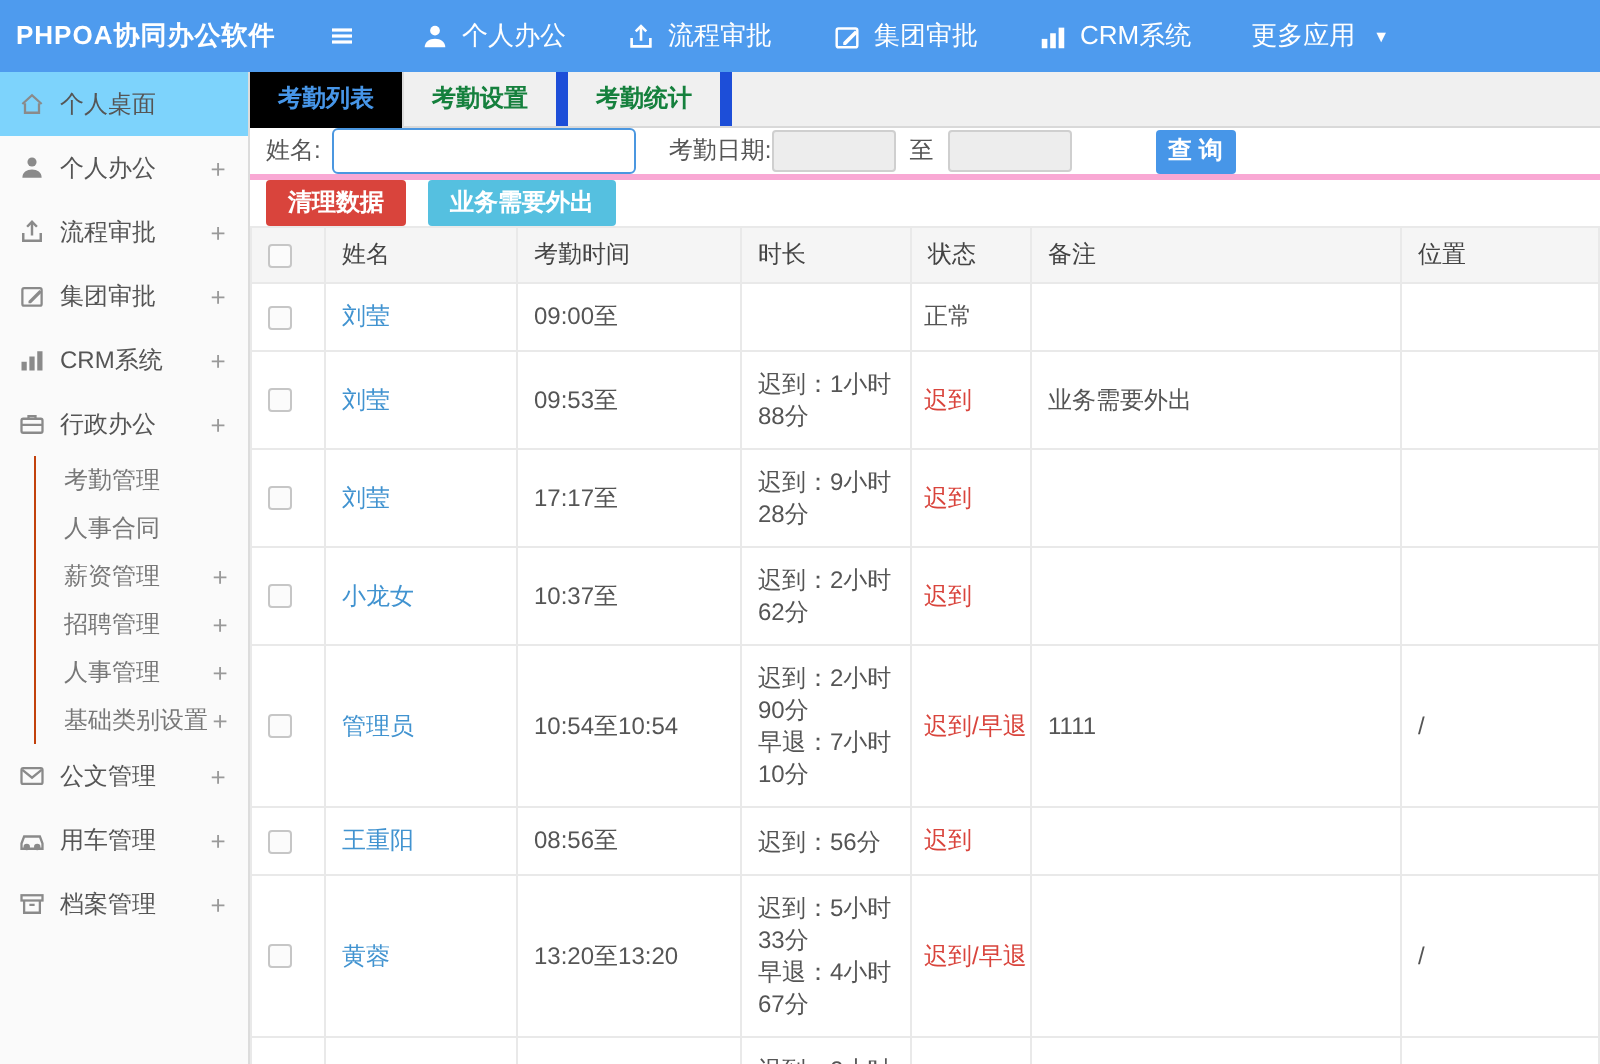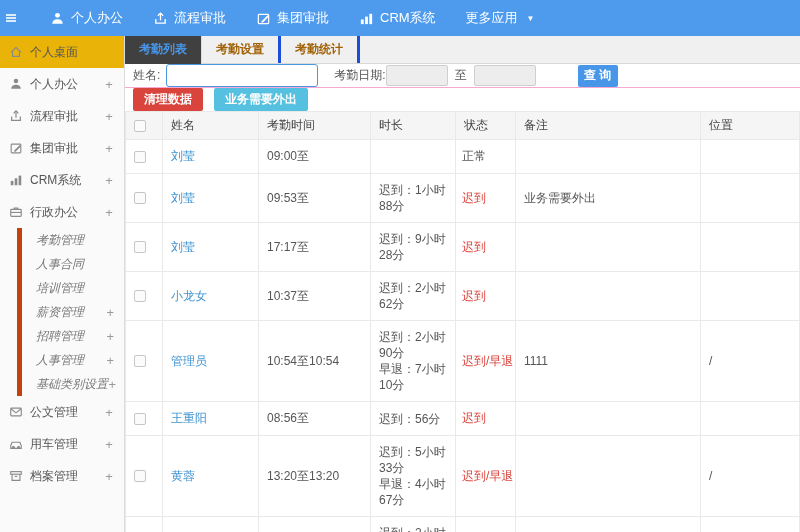--- a/index.html
+++ b/index.html
@@ -16,36 +16,36 @@
   .nav-item .caret { font-size:8px; margin-left:3px; }
   .icon { display:inline-flex; }
   .icon svg { width:15px; height:15px; }
 
   
   .app { display:flex; height:496px; }
 
   
   .sidebar { width:125px; background:#fafafa; border-right:1px solid #dcdcdc; flex:none; overflow:hidden; }
   .side-item { height:32px; display:flex; align-items:center; padding:0 9px; color:#555; cursor:pointer; }
-  .side-item.active { background:#eab308;justify-content:flex-end; }
+  .side-item.active { background:#7dd3fc;justify-content:flex-end; }
   .side-item .icon { color:#8a8a8a; margin-right:7px; }
   .side-item .icon svg { width:14px; height:14px; }
   .side-item .lbl { flex:1; white-space:nowrap; overflow:hidden; }
   .expander { color:#9a9a9a; font-size:13px; width:12px; text-align:center; }
-  .submenu { border-left:5px solid #c2410c; margin-left:17px;font-style:italic; }
+  .submenu { border-left:1px solid #c2410c; margin-left:17px; }
   .sub-item { height:24px; display:flex; align-items:center; padding:0 8px 0 14px; color:#777; cursor:pointer; }
   .sub-item .lbl { flex:1; white-space:nowrap; }
 
   
   .main { flex:1; display:flex; flex-direction:column; background:#fff; overflow:hidden; }
   .tabstrip { height:28px; background:#f0f0f0; border-bottom:1px solid #d9d9d9; display:flex; }
-  .tab { padding:0 14px; line-height:27px; font-weight:bold; color:#a16207; border-right:3px solid #1d4ed8; cursor:pointer; }
-  .tab.active { background:#404040; color:var(--accent-blue); border-right:1px solid #dcdcdc; margin-bottom:-1px; }
-
-  .searchbar { height:37px; display:flex; align-items:center; padding:0 8px; border-bottom:1px solid #f9a8d4; }
+  .tab { padding:0 14px; line-height:27px; font-weight:bold; color:#15803d; border-right:6px solid #1d4ed8; cursor:pointer; }
+  .tab.active { background:#000000; color:var(--accent-blue); border-right:1px solid #dcdcdc; margin-bottom:-1px; }
+
+  .searchbar { height:37px; display:flex; align-items:center; padding:0 8px; border-bottom:3px solid #f9a8d4; }
   .searchbar label { color:#555; }
   .name-input { width:152px; height:23px; margin-left:6px; border:1px solid #4b97e0; border-radius:3px; padding:0 5px; outline:none; }
   .date-input { width:62px; height:21px; background:#ededed; border:1px solid #cfcfcf; border-radius:2px; padding:0 4px; }
   .lbl-date { margin-left:16px; }
   .lbl-to { margin:0 7px; }
   .btn-query { margin-left:42px; width:40px; height:22px; background:var(--accent-blue); color:#fff; border:none; border-radius:2px; font-size:12px; font-weight:bold; cursor:pointer; }
 
   .actions { height:35px; display:flex; align-items:center; gap:11px; padding:0 8px; }
   .btn-clean { background:var(--danger-red); }
   .btn-export { background:var(--export-cyan); }
@@ -59,20 +59,21 @@
   td.c-status { padding-left:6px; padding-right:2px; white-space:nowrap; }
   .name-link { color:var(--link-blue); text-decoration:none; cursor:pointer; }
   .late { color:var(--danger-red); }
   .dur-line { line-height:16px; }
   .row-check, .head-check { appearance:none; -webkit-appearance:none; width:12px; height:12px; border:1px solid #c6c6c6; background:#fbfbfb; border-radius:2px; cursor:pointer; display:block; }
 </style>
 </head>
 <body>
 
 <div class="topbar">
+  <div class="logo">PHPOA协同办公软件</div>
   <div class="menu-btn">
     <span class="icon">
         <svg viewBox="0 0 16 16" fill="currentColor">
           <rect x="3" y="4.2" width="10" height="1.6"></rect>
           <rect x="3" y="7.2" width="10" height="1.6"></rect>
           <rect x="3" y="10.2" width="10" height="1.6"></rect>
         </svg>
       </span>
   </div>
   <div class="top-nav">
@@ -186,24 +187,20 @@
         <span class="lbl">行政办公</span>
         <span class="expander">+</span>
       </div>
       <div class="submenu">
         <div class="sub-item">
           <span class="lbl">考勤管理</span>
           <span class="expander"></span>
         </div>
         <div class="sub-item">
           <span class="lbl">人事合同</span>
-          <span class="expander"></span>
-        </div>
-        <div class="sub-item">
-          <span class="lbl">培训管理</span>
           <span class="expander"></span>
         </div>
         <div class="sub-item">
           <span class="lbl">薪资管理</span>
           <span class="expander">+</span>
         </div>
         <div class="sub-item">
           <span class="lbl">招聘管理</span>
           <span class="expander">+</span>
         </div>

